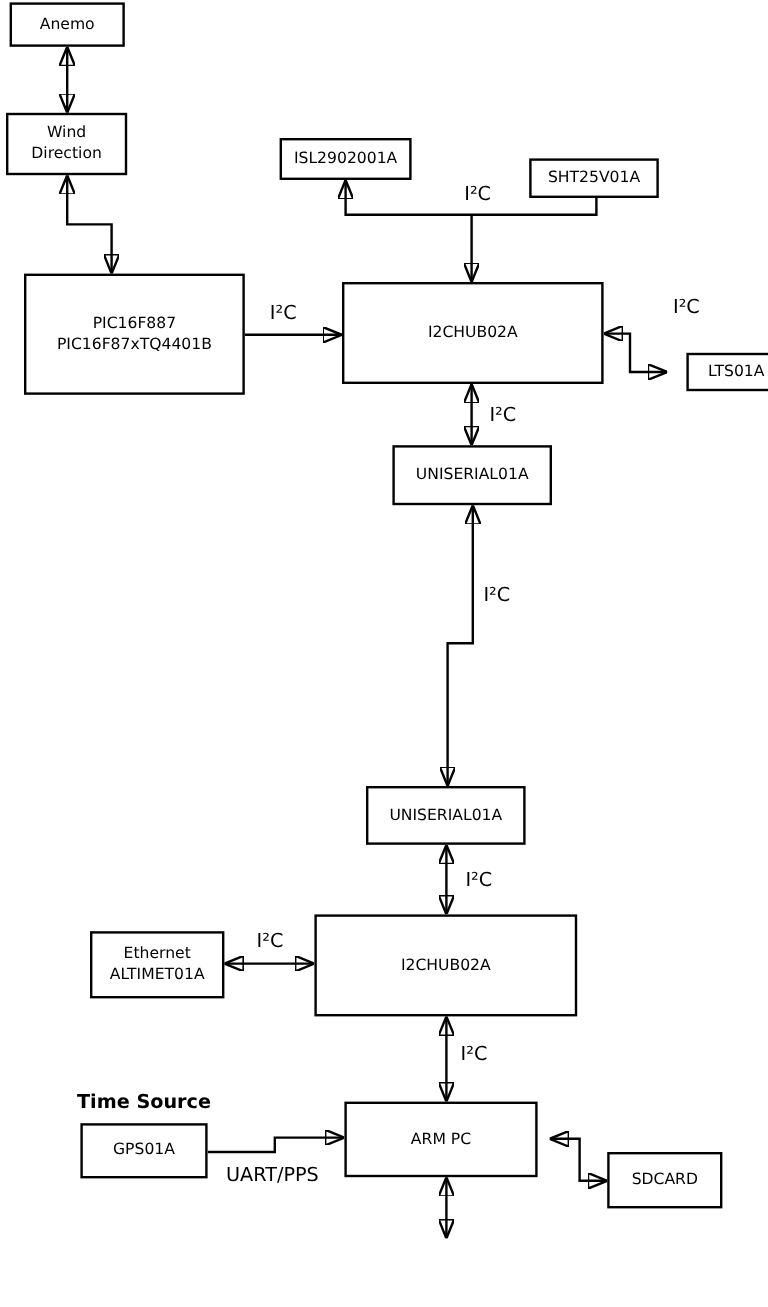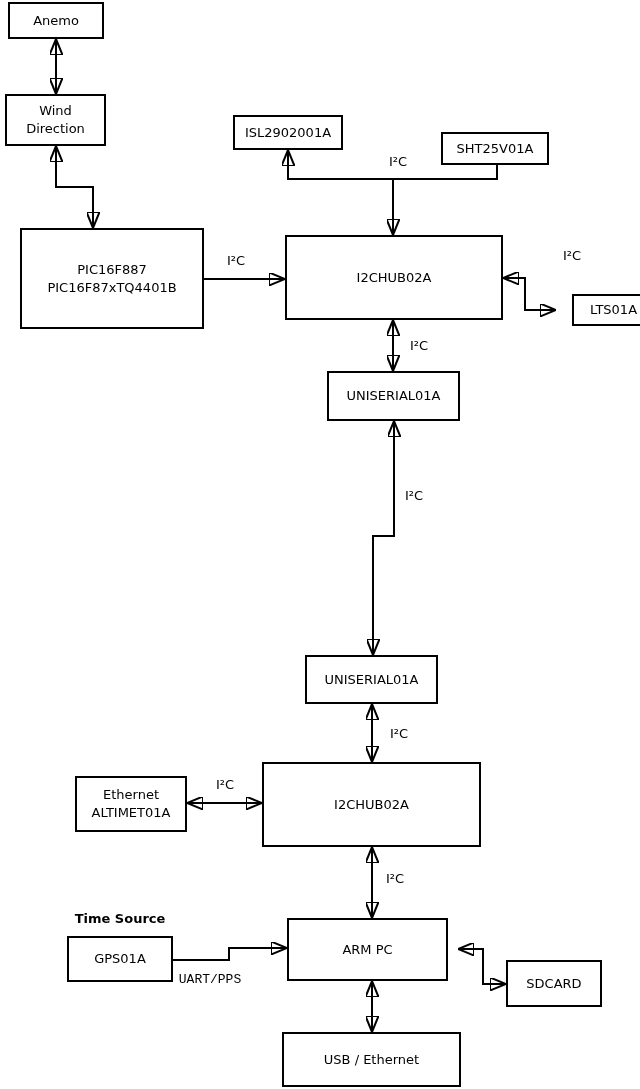--- a/index.html
+++ b/index.html
@@ -23,21 +23,21 @@
     justify-content: center;
     text-align: center;
     font-size: 13px;
     line-height: 1.35;
     white-space: pre-line;
     color: #000;
   }
   .lbl {
     position: absolute;
     transform: translate(-50%, -50%);
-    font-size: 13px;
+    font-size: 16px;
     white-space: nowrap;
     color: #000;
     background: transparent;
   }
 </style>
 </head>
 <body>
 
 <div id="canvas">
 
@@ -77,26 +77,25 @@
   <div class="node" style="left:285px; top:235px; width:218px; height:85px;">I2CHUB02A</div>
   <div class="node" style="left:572px; top:294px; width:83px; height:32px;">LTS01A</div>
   <div class="node" style="left:327px; top:371px; width:133px; height:50px;">UNISERIAL01A</div>
   <div class="node" style="left:305px; top:655px; width:133px; height:49px;">UNISERIAL01A</div>
   <div class="node" style="left:262px; top:762px; width:219px; height:85px;">I2CHUB02A</div>
   <div class="node" style="left:75px; top:776px; width:112px; height:56px;">Ethernet
 ALTIMET01A</div>
   <div class="node" style="left:67px; top:936px; width:106px; height:46px;">GPS01A</div>
   <div class="node" style="left:287px; top:918px; width:161px; height:63px;">ARM PC</div>
   <div class="node" style="left:506px; top:960px; width:96px; height:47px;">SDCARD</div>
-  <div class="node" style="left:282px; top:1032px; width:179px; height:55px;">USB / Ethernet</div>
 
   <span class="lbl" style="left:398px; top:161px;">I²C</span>
   <span class="lbl" style="left:236px; top:260px;">I²C</span>
   <span class="lbl" style="left:572px; top:255px;">I²C</span>
   <span class="lbl" style="left:419px; top:345px;">I²C</span>
   <span class="lbl" style="left:414px; top:495px;">I²C</span>
   <span class="lbl" style="left:399px; top:733px;">I²C</span>
   <span class="lbl" style="left:225px; top:784px;">I²C</span>
   <span class="lbl" style="left:395px; top:878px;">I²C</span>
-  <span class="lbl" style="left:210px; top:979px;font-family:Liberation Mono, monospace;">UART/PPS</span>
+  <span class="lbl" style="left:227px; top:979px;">UART/PPS</span>
   <span class="lbl" style="left:120px; top:918px;font-weight:bold;">Time Source</span>
 
 </div>
 
 </body></html>

